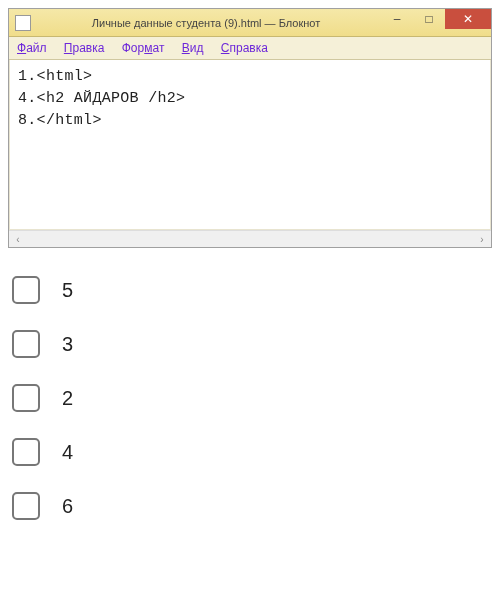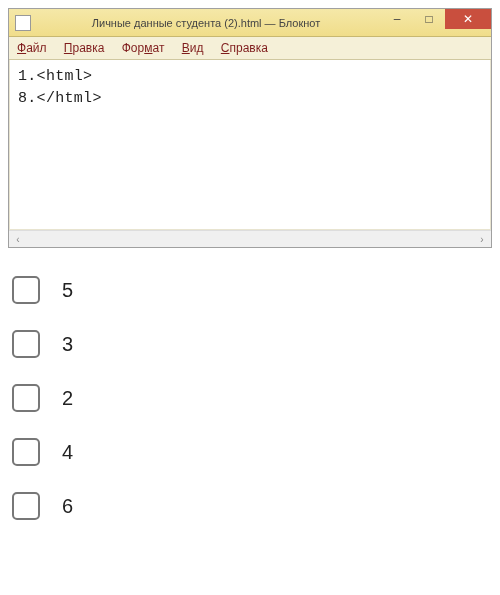--- a/index.html
+++ b/index.html
@@ -58,21 +58,21 @@
     .win-btn.close {
       background: #c94f3e;
       color: #fff;
       width: 46px;
       height: 20px;
     }
     .menubar {
       background: #f5f0d8;
       padding: 4px 8px;
       font-size: 12px;
-      color: #7f1d1d;
+      color: #6d28d9;
       border-bottom: 1px solid #d0c8a0;
       font-family: "Segoe UI", Tahoma, sans-serif;
     }
     .menu-item {
       margin-right: 14px;
       display: inline-block;
     }
     .menu-item .underline {
       text-decoration: underline;
     }
@@ -131,38 +131,39 @@
       font-size: 20px;
       color: #222;
     }
   </style>
 </head>
 <body>
 
 <div class="notepad-window">
   <div class="titlebar">
     <span class="titlebar-icon"></span>
-    <span class="titlebar-title">Личные данные студента (2).html — Блокнот</span>
+    <span class="titlebar-title">Личные данные студента (9).html — Блокнот</span>
     <div class="window-controls">
       <div class="win-btn">–</div>
       <div class="win-btn">□</div>
       <div class="win-btn close">✕</div>
     </div>
   </div>
 
   <div class="menubar">
     <span class="menu-item"><span class="underline">Ф</span>айл</span>
     <span class="menu-item"><span class="underline">П</span>равка</span>
     <span class="menu-item">Фор<span class="underline">м</span>ат</span>
     <span class="menu-item"><span class="underline">В</span>ид</span>
     <span class="menu-item"><span class="underline">С</span>правка</span>
   </div>
 
   <div class="editor-area">
     <div class="code-line">1.&lt;html&gt;</div>
+    <div class="code-line">4.&lt;h2 АЙДАРОВ /h2&gt;</div>
     <div class="code-line">8.&lt;/html&gt;</div>
   </div>
 
   <div class="scrollbar-h">
     <span class="scroll-arrow">‹</span>
     <span class="scroll-arrow">›</span>
   </div>
 </div>
 
 <div class="options-list">

